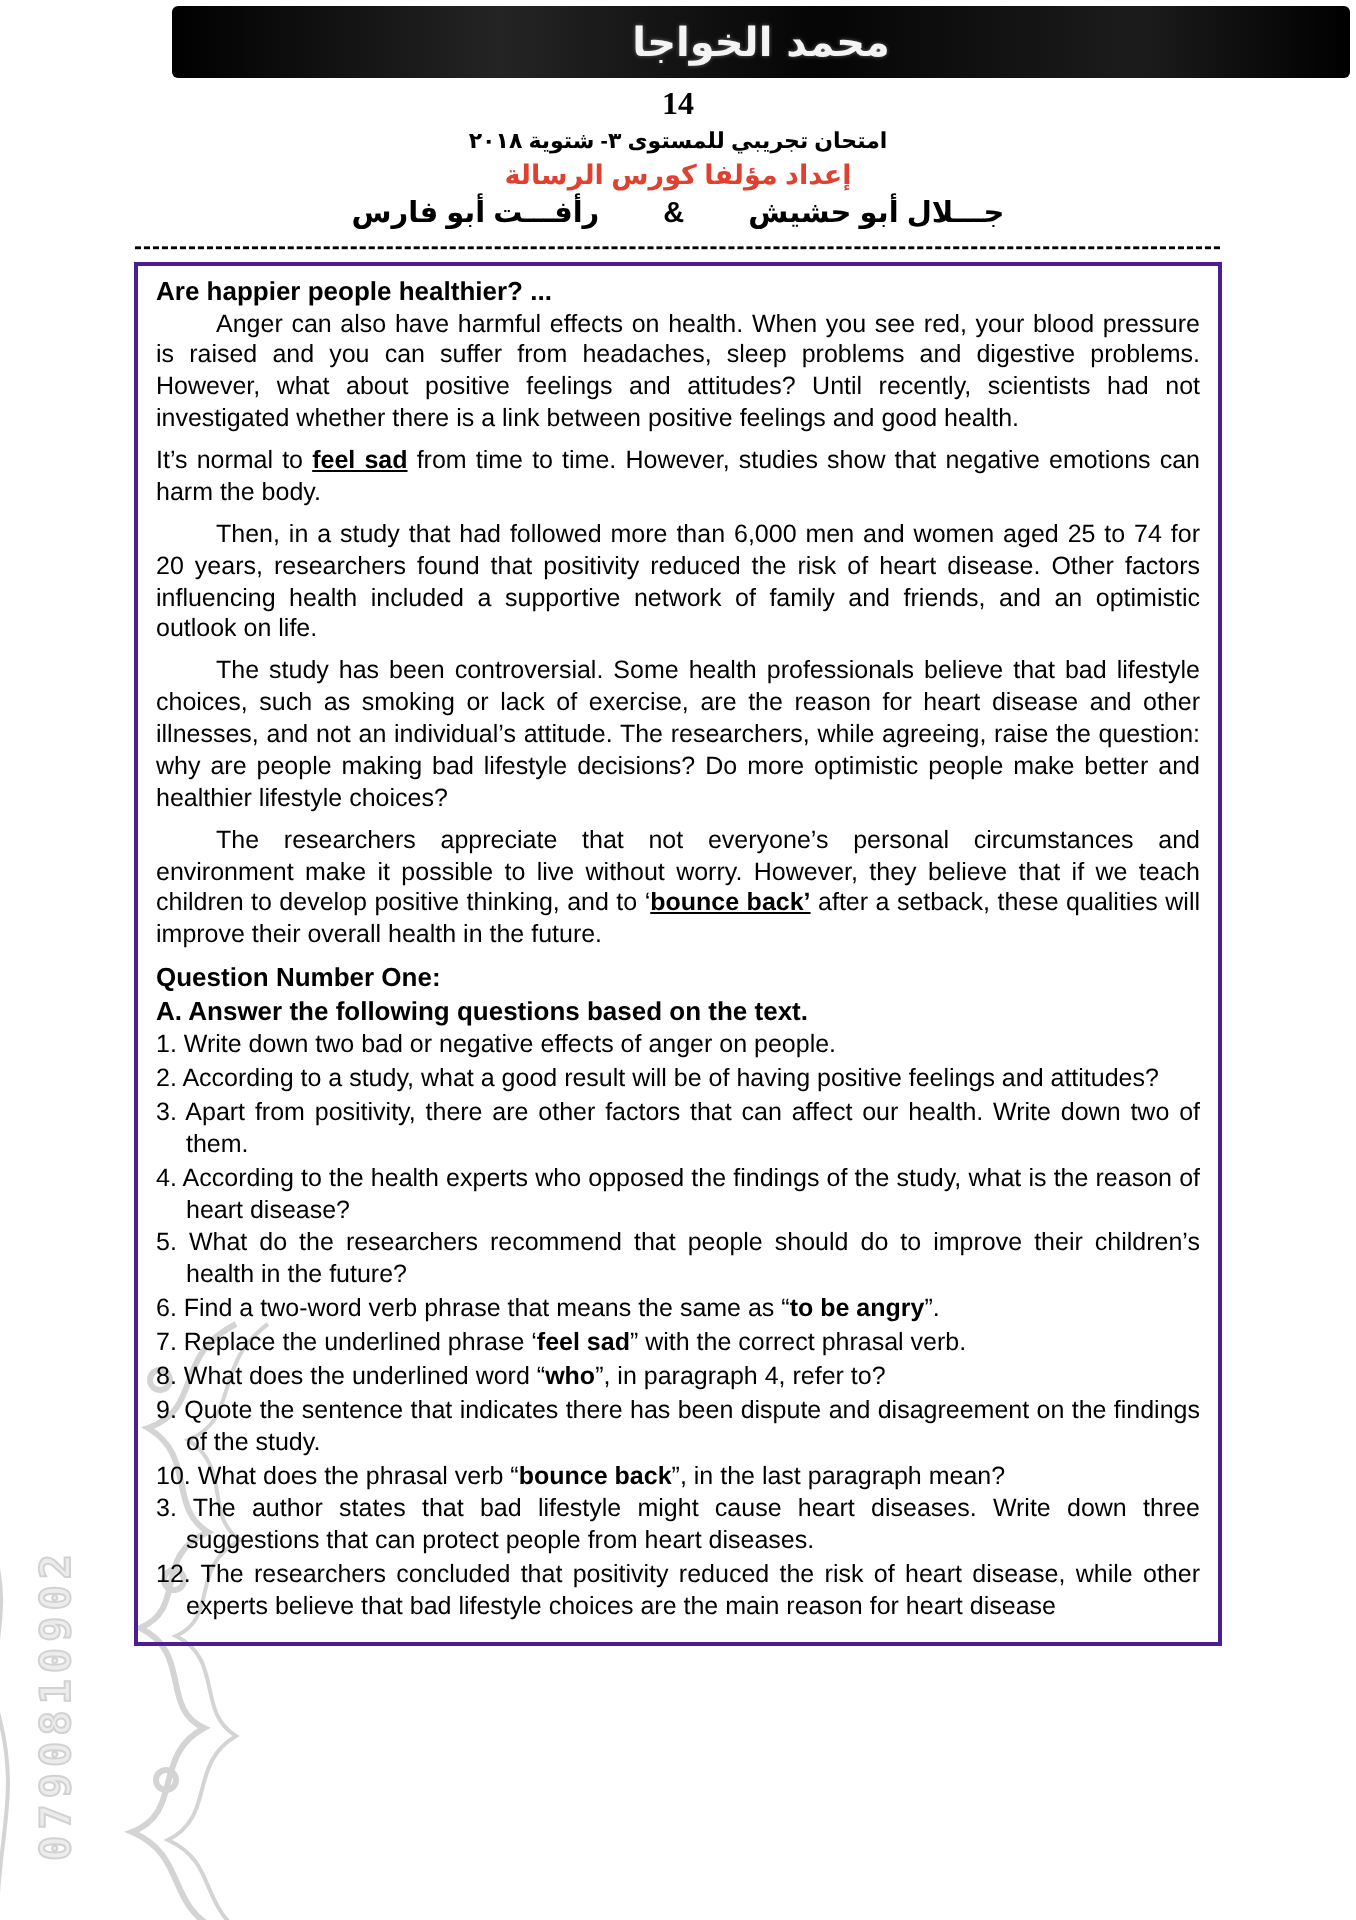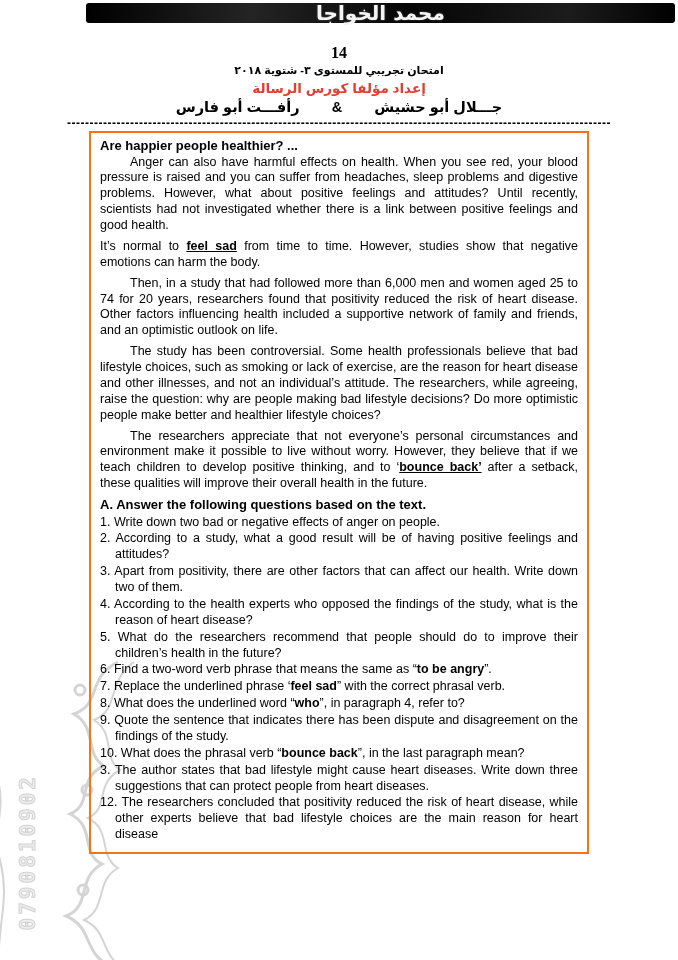--- a/index.html
+++ b/index.html
@@ -8,21 +8,21 @@
     background:#ffffff;
     color:#000;
     font-family:"Liberation Sans","DejaVu Sans",sans-serif;
     position:relative;
     overflow:hidden;
   }
   .page { position:relative; width:678px; height:960px; }
 
   
   .banner {
-    position:absolute; top:3px; left:86px; right:3px; height:20px;
+    position:absolute; top:3px; left:86px; right:3px; height:36px;
     background:linear-gradient(90deg,#000 0%,#242424 28%,#050505 55%,#1c1c1c 82%,#000 100%);
     border-radius:3px;
     display:flex; align-items:center; justify-content:center;
     color:#f4f4f4; font-weight:bold; font-size:20px;
     font-family:"DejaVu Sans",sans-serif;
     letter-spacing:2px;
     text-shadow:0 0 2px rgba(255,255,255,.35);
     z-index:2;
   }
 
@@ -31,22 +31,22 @@
   .h-exam   { font-weight:bold; font-size:11px; margin-top:2px; }
   .h-red    { font-weight:bold; font-size:13.5px; color:#e0402f; margin-top:3px; }
   .h-authors{ display:flex; justify-content:center; align-items:baseline; gap:32px;
               font-weight:bold; font-size:14.5px; margin-top:3px; }
   .h-divider{ width:544px; margin:1px auto 0; white-space:nowrap; overflow:hidden;
               font-weight:bold; font-size:12px; letter-spacing:.5px; }
 
   
   .content-box {
     position:relative; z-index:1;
-    width:500px; margin:1px auto 0;
-    border:2px solid #f97316;
+    width:544px; margin:1px auto 0;
+    border:2px solid #4c1d95;
     padding:5px 9px 9px;
     font-size:12.5px; line-height:1.27;
     text-align:justify;
     background:transparent;
   }
   .passage-title { font-weight:bold; font-size:13px; text-align:left; }
   .para { margin-bottom:5px; }
   .para.ind { text-indent:30px; }
   .bu { font-weight:bold; text-decoration:underline; }
 
@@ -112,20 +112,21 @@
 
     <p class="para"><span>It’s normal to </span><span class="bu">feel sad</span><span> from time to time. However, studies show that negative emotions can harm the body.</span></p>
 
     <p class="para ind">Then, in a study that had followed more than 6,000 men and women aged 25 to 74 for 20 years, researchers found that positivity reduced the risk of heart disease. Other factors influencing health included a supportive network of family and friends, and an optimistic outlook on life.</p>
 
 
     <p class="para ind">The study has been controversial. Some health professionals believe that bad lifestyle choices, such as smoking or lack of exercise, are the reason for heart disease and other illnesses, and not an individual’s attitude. The researchers, while agreeing, raise the question: why are people making bad lifestyle decisions? Do more optimistic people make better and healthier lifestyle choices?</p>
 
     <p class="para ind"><span>The researchers appreciate that not everyone’s personal circumstances and environment make it possible to live without worry. However, they believe that if we teach children to develop positive thinking, and to ‘</span><span class="bu">bounce back’</span><span> after a setback, these qualities will improve their overall health in the future.</span></p>
 
+    <div class="q-heading">Question Number One:</div>
     <div class="q-sub">A. Answer the following questions based on the text.</div>
 
     <div>
       <div class="q"><span>1. Write down two bad or negative effects of anger on people.</span><span class="qb"></span><span></span></div>
       <div class="q"><span>2. According to a study, what a good result will be of having positive feelings and attitudes?</span><span class="qb"></span><span></span></div>
       <div class="q"><span>3. Apart from positivity, there are other factors that can affect our health. Write down two of them.</span><span class="qb"></span><span></span></div>
       <div class="q"><span>4. According to the health experts who opposed the findings of the study, what is the reason of heart disease?</span><span class="qb"></span><span></span></div>
       <div class="q"><span>5. What do the researchers recommend that people should do to improve their children’s health in the future?</span><span class="qb"></span><span></span></div>
       <div class="q"><span>6. Find a two-word verb phrase that means the same as “</span><span class="qb">to be angry</span><span>”.</span></div>
       <div class="q"><span>7. Replace the underlined phrase ‘</span><span class="qb">feel sad</span><span>” with the correct phrasal verb.</span></div>

